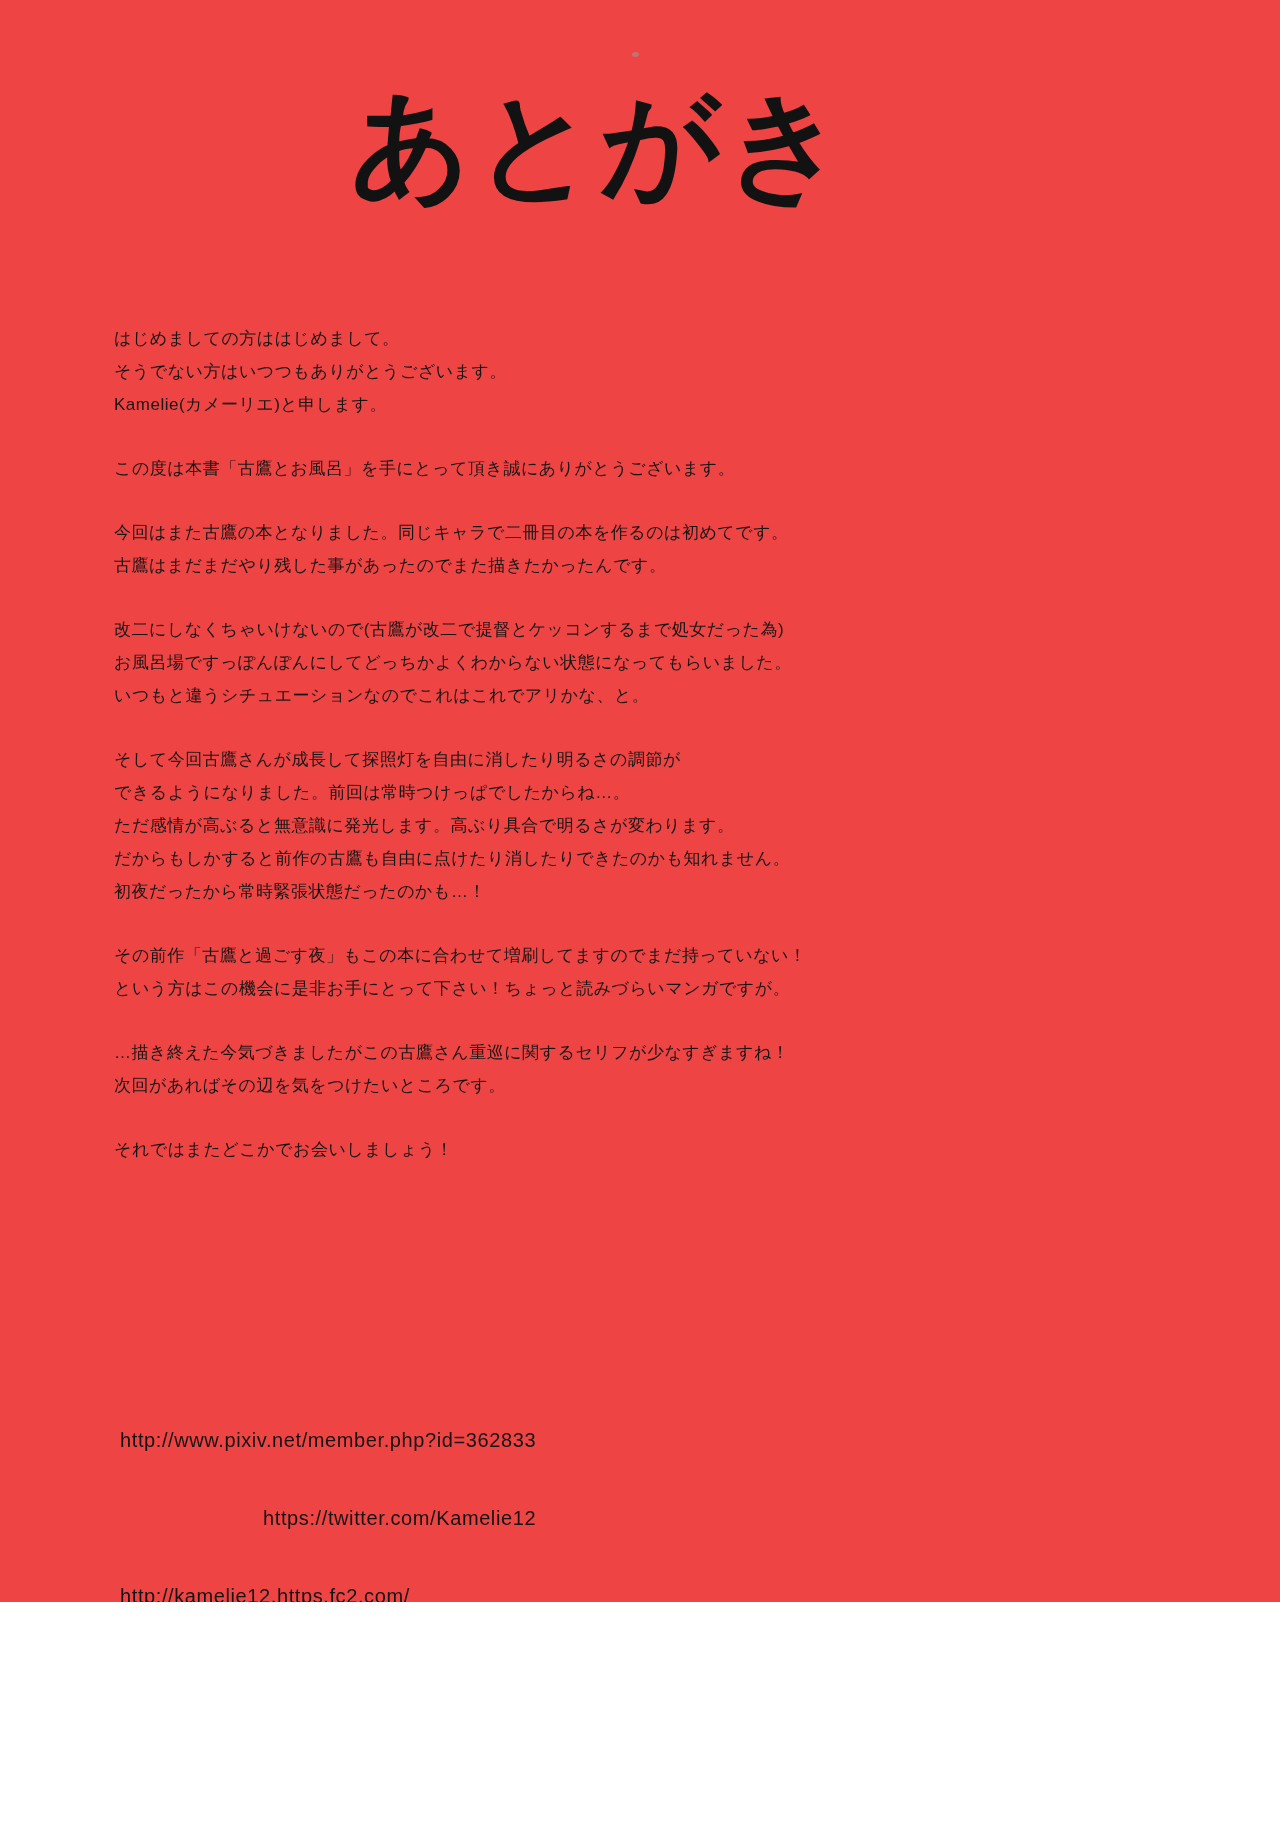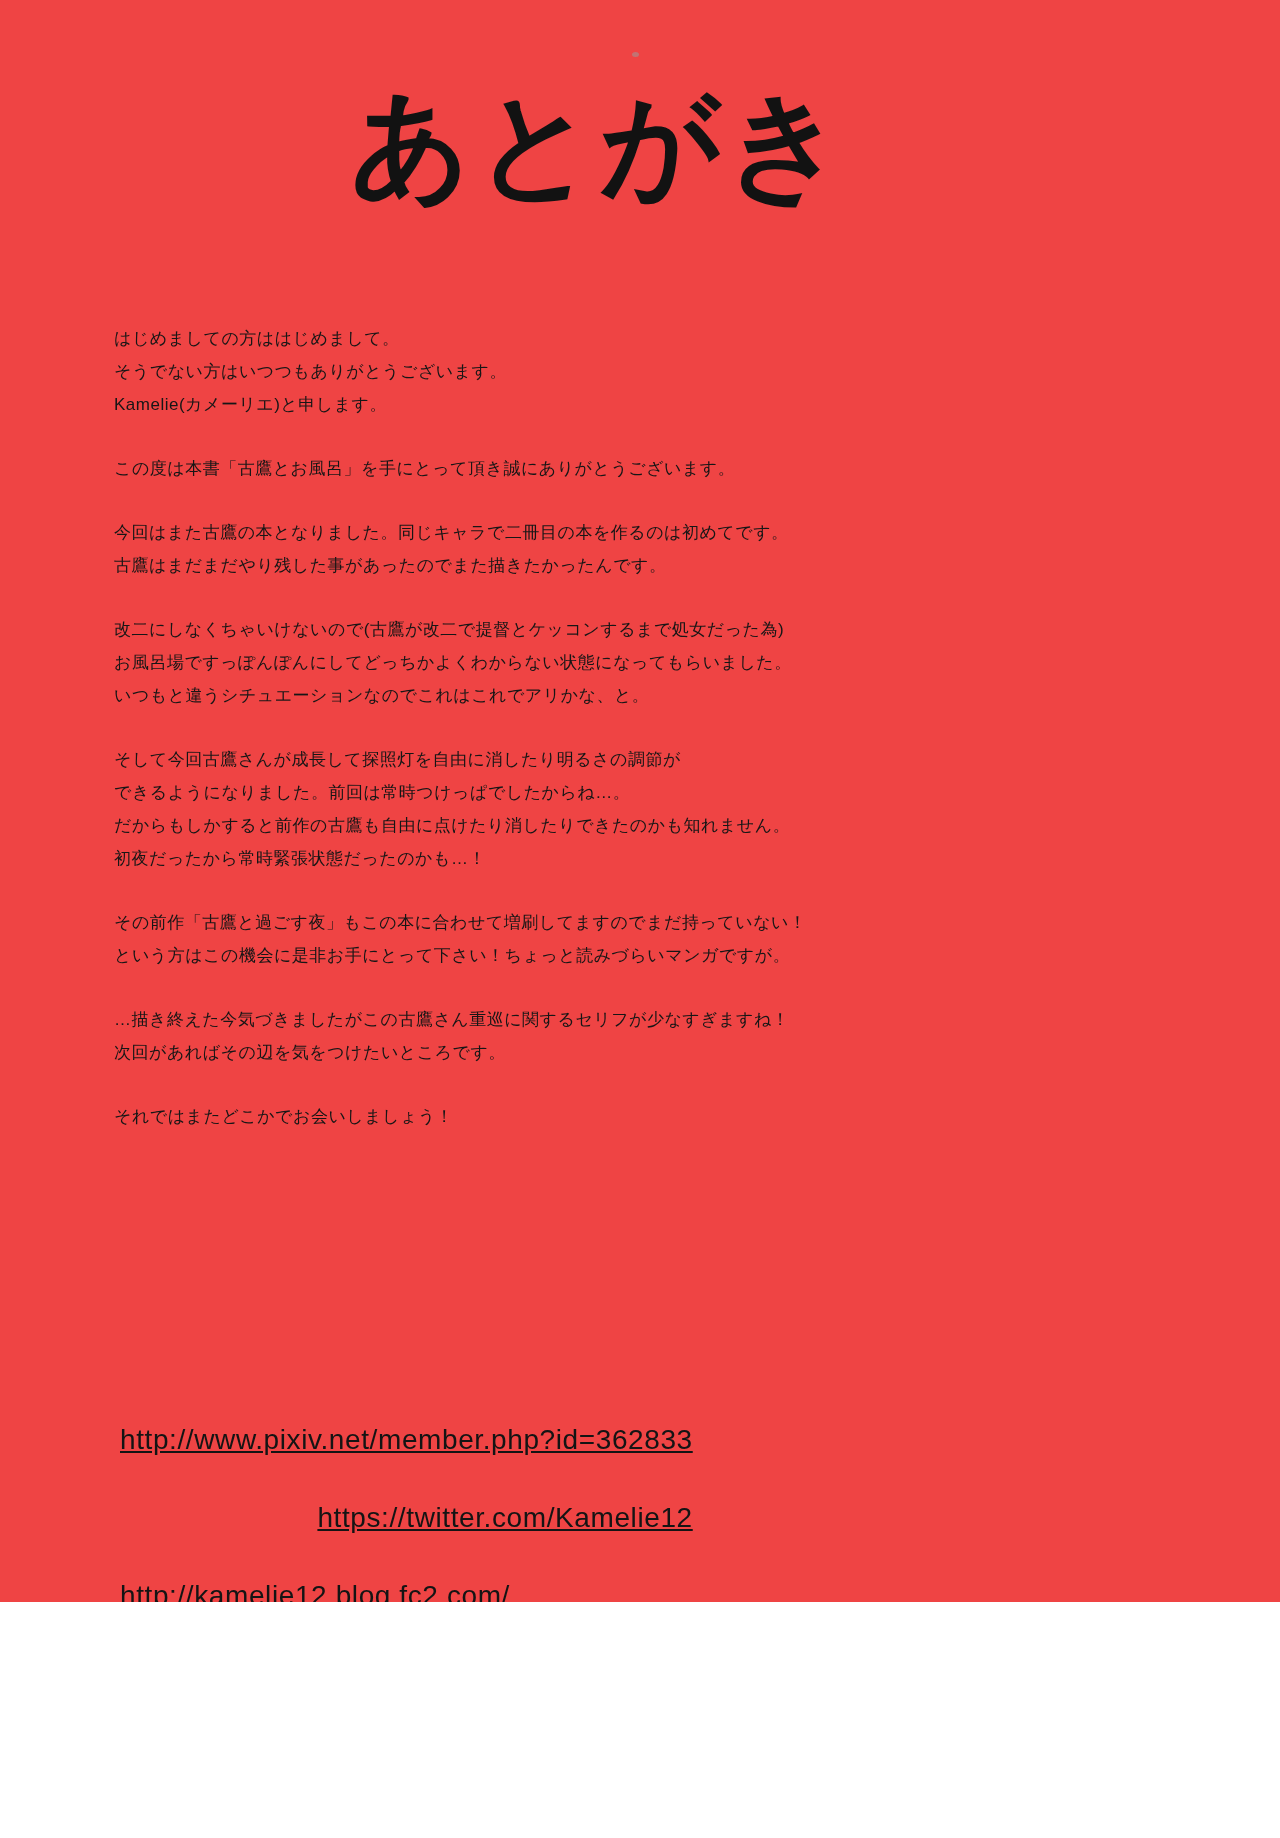--- a/index.html
+++ b/index.html
@@ -39,25 +39,24 @@
     font-weight: 500;
     letter-spacing: 0.5px;
     color: #161616;
   }
   .paragraph { margin: 0 0 31px 0; }
   .line { white-space: nowrap; }
   .links {
     position: absolute;
     left: 120px;
     top: 1424px;
-    font-size: 28px;
+    font-size: 20px;
     line-height: 32px;
     letter-spacing: 0.6px;
     color: #141414;
-    text-decoration: underline;
   }
   .link-line { margin-bottom: 46px; white-space: nowrap; }
   .link-line.indent { padding-left: 7px; text-align: right; }
 </style>
 </head>
 <body>
 
 <div class="sheet">
   <div class="speck"></div>
 
@@ -78,35 +77,36 @@
         <div class="line">古鷹はまだまだやり残した事があったのでまた描きたかったんです。</div>
       </div>
       <div class="paragraph">
         <div class="line">改二にしなくちゃいけないので(古鷹が改二で提督とケッコンするまで処女だった為)</div>
         <div class="line">お風呂場ですっぽんぽんにしてどっちかよくわからない状態になってもらいました。</div>
         <div class="line">いつもと違うシチュエーションなのでこれはこれでアリかな、と。</div>
       </div>
       <div class="paragraph">
         <div class="line">そして今回古鷹さんが成長して探照灯を自由に消したり明るさの調節が</div>
         <div class="line">できるようになりました。前回は常時つけっぱでしたからね…。</div>
+        <div class="line">ただ感情が高ぶると無意識に発光します。高ぶり具合で明るさが変わります。</div>
         <div class="line">だからもしかすると前作の古鷹も自由に点けたり消したりできたのかも知れません。</div>
         <div class="line">初夜だったから常時緊張状態だったのかも…！</div>
       </div>
       <div class="paragraph">
         <div class="line">その前作「古鷹と過ごす夜」もこの本に合わせて増刷してますのでまだ持っていない！</div>
         <div class="line">という方はこの機会に是非お手にとって下さい！ちょっと読みづらいマンガですが。</div>
       </div>
       <div class="paragraph">
         <div class="line">…描き終えた今気づきましたがこの古鷹さん重巡に関するセリフが少なすぎますね！</div>
         <div class="line">次回があればその辺を気をつけたいところです。</div>
       </div>
       <div class="paragraph">
         <div class="line">それではまたどこかでお会いしましょう！</div>
       </div>
     </div>
 
   <div class="links">
     <div class="link-line">http://www.pixiv.net/member.php?id=362833</div>
     <div class="link-line indent">https://twitter.com/Kamelie12</div>
-    <div class="link-line">http://kamelie12.blog.fc2.com/</div>
+    <div class="link-line">http://kamelie12.https.fc2.com/</div>
     <div class="link-line indent">zockzock12@excite.co.jp</div>
   </div>
 </div>
 
 </body></html>

